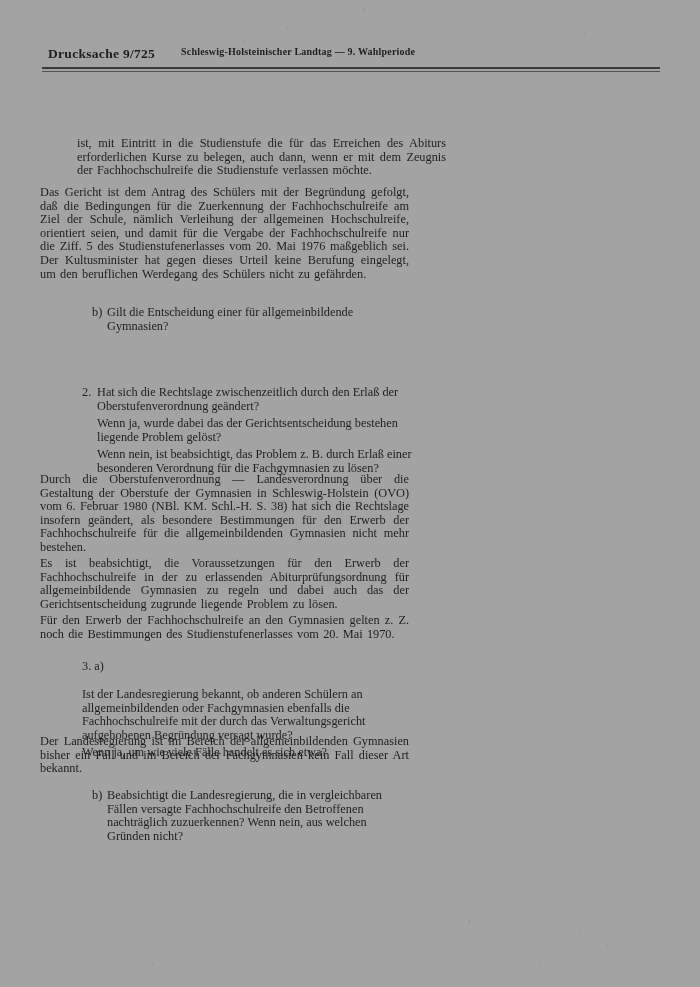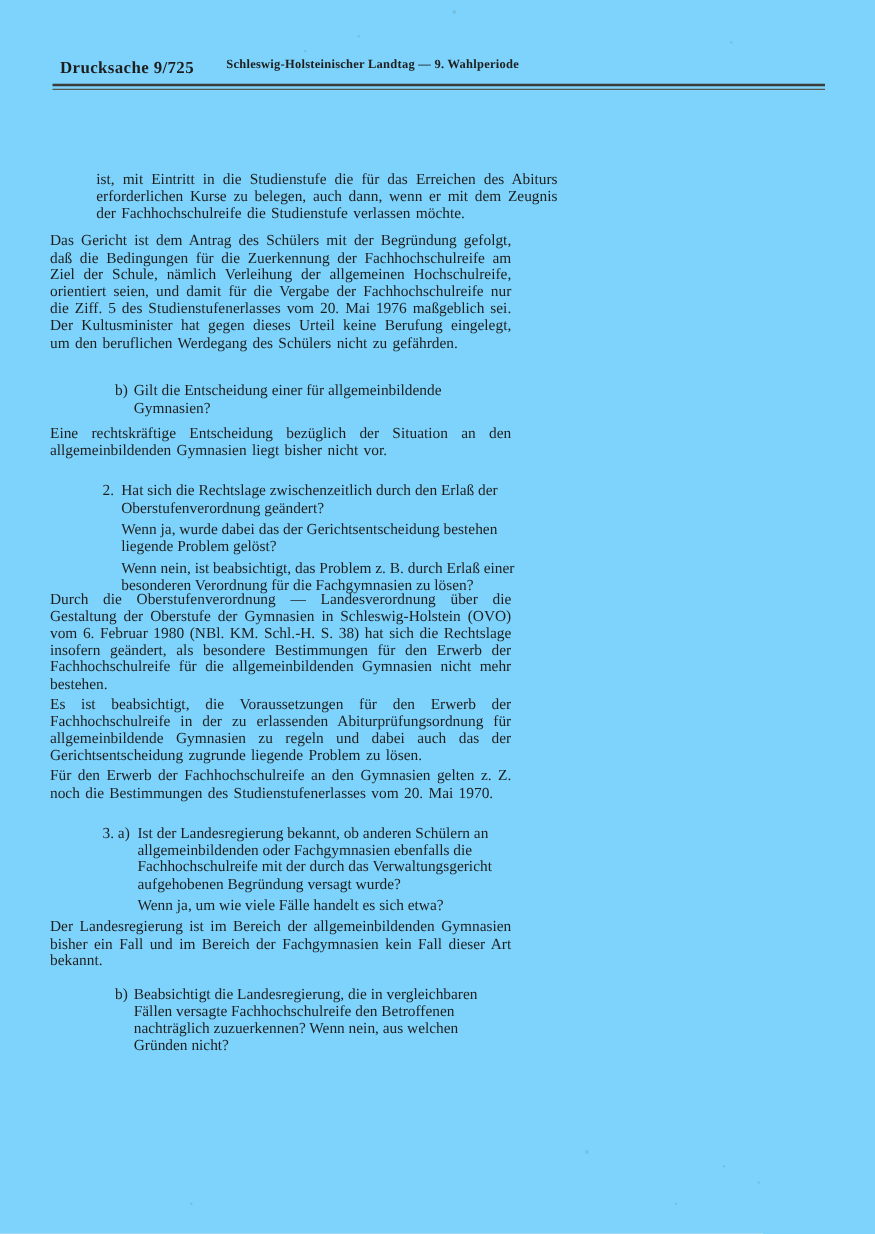--- a/index.html
+++ b/index.html
@@ -1,18 +1,18 @@
 <!DOCTYPE html>
 <html><head>
 <meta charset="utf-8">
 <style>
   html,body { margin:0; padding:0; background:#e8e8e6; }
   .page {
     position:relative; width:700px; height:987px; margin:0 auto;
-    background:#7dd3fc; overflow:hidden;
+    background:#a3a3a3; overflow:hidden;
     font-family:"Liberation Serif","DejaVu Serif",serif;
     color:#1e1e1e;
   }
   
   .doc-number { position:absolute; top:46px; left:48px; font-size:13.5px; font-weight:bold; letter-spacing:.3px; }
   .header-title { position:absolute; top:46px; left:181px; font-size:10px; font-weight:bold; letter-spacing:.2px; }
   .rule-thick { position:absolute; top:67px; left:42px; width:618px; height:2px; background:#3b3b39; }
   .rule-thin  { position:absolute; top:71px; left:42px; width:618px; height:1px; background:#555550; }
 
   
@@ -27,21 +27,21 @@
   .q-sub { margin-top:4px; }
 
   .t1  { top:137px;margin-left:37px; }
   .t2  { top:186px; }
   .t3  { top:306px; }
   .t4  { top:340px; }
   .t5  { top:386px; }
   .t6  { top:473px; }
   .t7  { top:557px; }
   .t8  { top:614px; }
-  .t9  { top:660px; }
+  .t9  { top:660px;flex-direction:column; }
   .t10 { top:735px; }
   .t11 { top:789px; }
   .t12 { top:836px; }
 
   
   .speck { position:absolute; background:#6a6a66; opacity:.18; border-radius:50%; }
 </style>
 </head>
 <body>
 
@@ -54,21 +54,20 @@
 
   <div class="block para t1">ist, mit Eintritt in die Studienstufe die für das Erreichen des Abiturs erforderlichen Kurse zu belegen, auch dann, wenn er mit dem Zeugnis der Fachhochschulreife die Studienstufe verlassen möchte.</div>
 
   <div class="block para t2">Das Gericht ist dem Antrag des Schülers mit der Begründung gefolgt, daß die Bedingungen für die Zuerkennung der Fachhochschulreife am Ziel der Schule, nämlich Verleihung der allgemeinen Hochschulreife, orientiert seien, und damit für die Vergabe der Fachhochschulreife nur die Ziff. 5 des Studienstufenerlasses vom 20. Mai 1976 maßgeblich sei. Der Kultusminister hat gegen dieses Urteil keine Berufung eingelegt, um den beruflichen Werdegang des Schülers nicht zu gefährden.</div>
 
   <div class="block qb qrow t3">
     <span class="q-marker">b)</span>
     <span class="q-text">Gilt die Entscheidung einer für allgemeinbildende Gymnasien?</span>
   </div>
 
-  <div class="block para t4">Eine rechtskräftige Entscheidung bezüglich der Situation an den allgemeinbildenden Gymnasien liegt bisher nicht vor.</div>
 
   <div class="block qn qrow t5">
     <span class="q-marker">2.</span>
     <span class="q-text">
       <span>Hat sich die Rechtslage zwischenzeitlich durch den Erlaß der Oberstufenverordnung geändert?</span>
       <span class="q-sub" style="display:block">Wenn ja, wurde dabei das der Gerichtsentscheidung bestehen liegende Problem gelöst?</span>
       <span class="q-sub" style="display:block">Wenn nein, ist beabsichtigt, das Problem z. B. durch Erlaß einer besonderen Verordnung für die Fachgymnasien zu lösen?</span>
     </span>
   </div>
 

